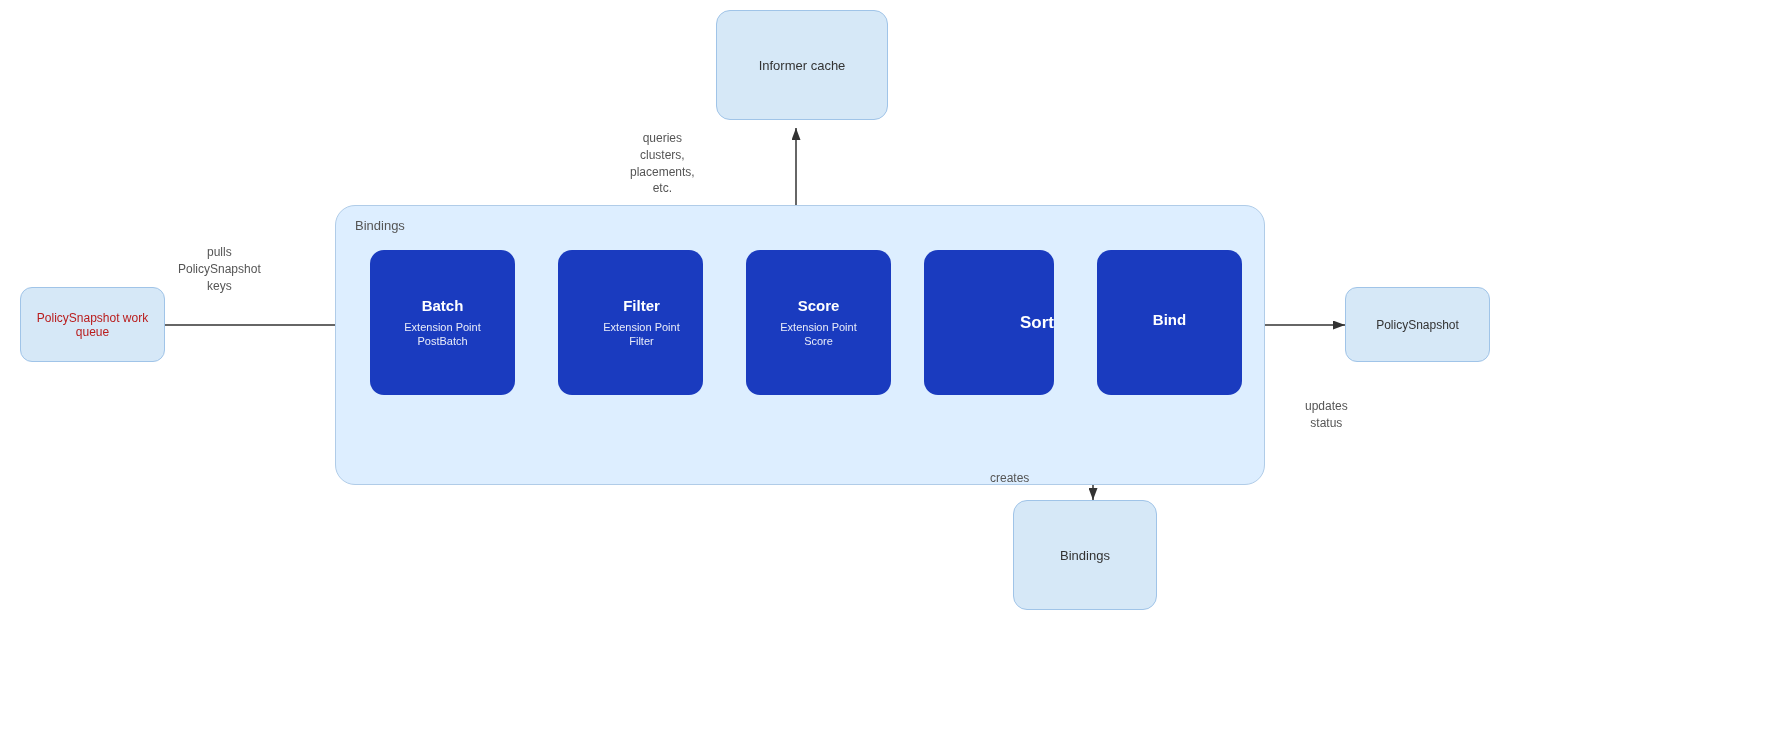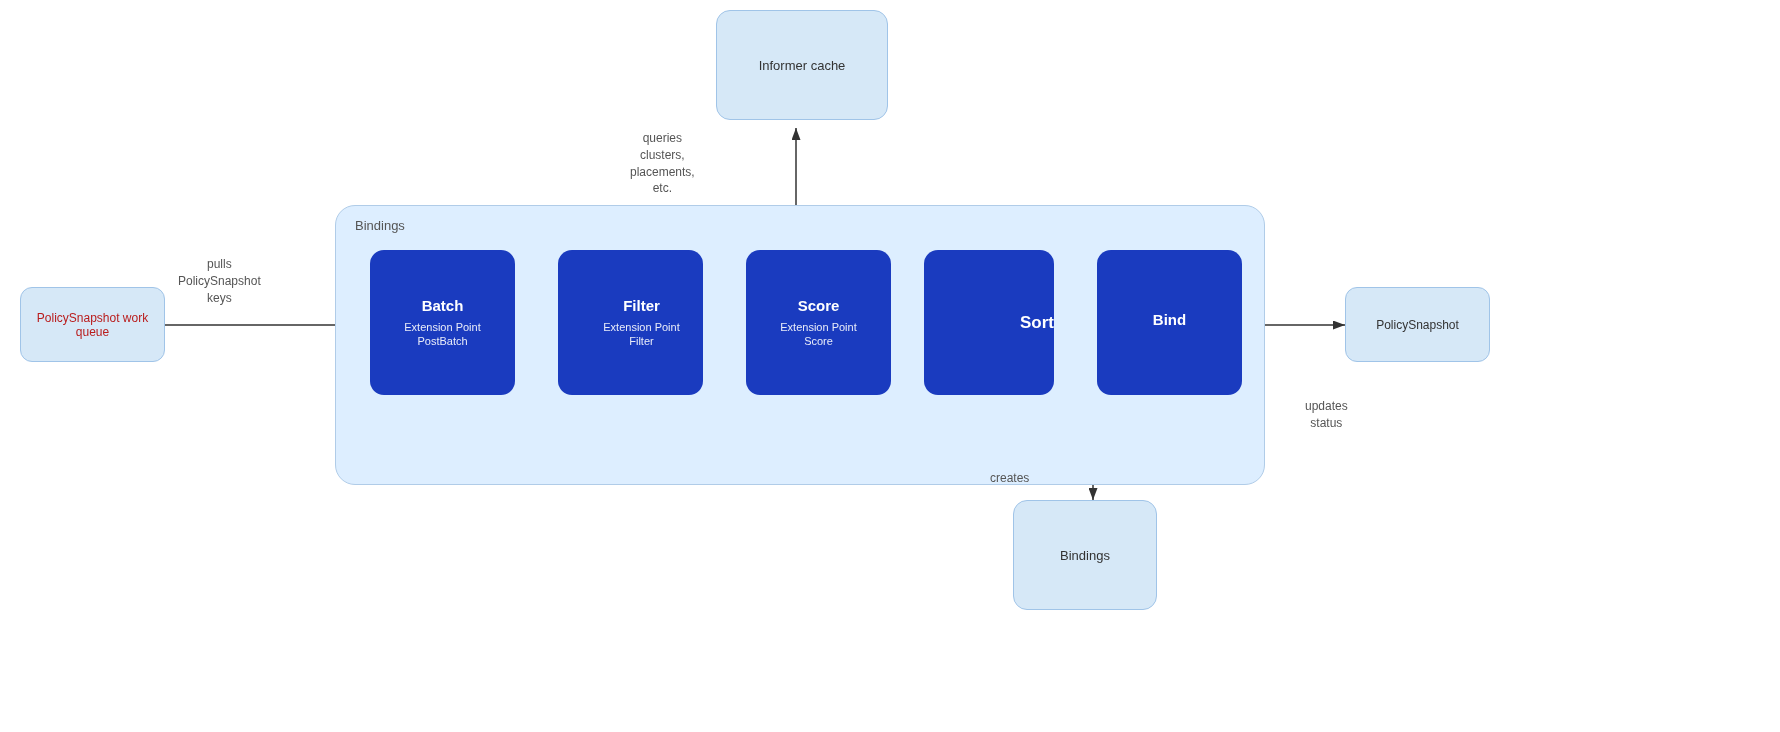--- a/index.html
+++ b/index.html
@@ -209,21 +209,21 @@
 etc.</span>
   </div>
 
   <div class="scheduler-panel"></div>
   <div class="scheduler-label">Bindings</div>
 
   <div class="work-queue">
     <span>PolicySnapshot work queue</span>
   </div>
 
-  <div class="arrow-label" style="left:178px; top:256px;">
+  <div class="arrow-label" style="left:178px; top:244px;">
     <span style="white-space:pre-line;">pulls
 PolicySnapshot
 keys</span>
   </div>
 
   <div class="pipe-box" style="left:370px;">
     <div class="title">Batch</div>
     <div class="subtitle">
       <span>Extension Point</span><br>
       <span>PostBatch</span>

